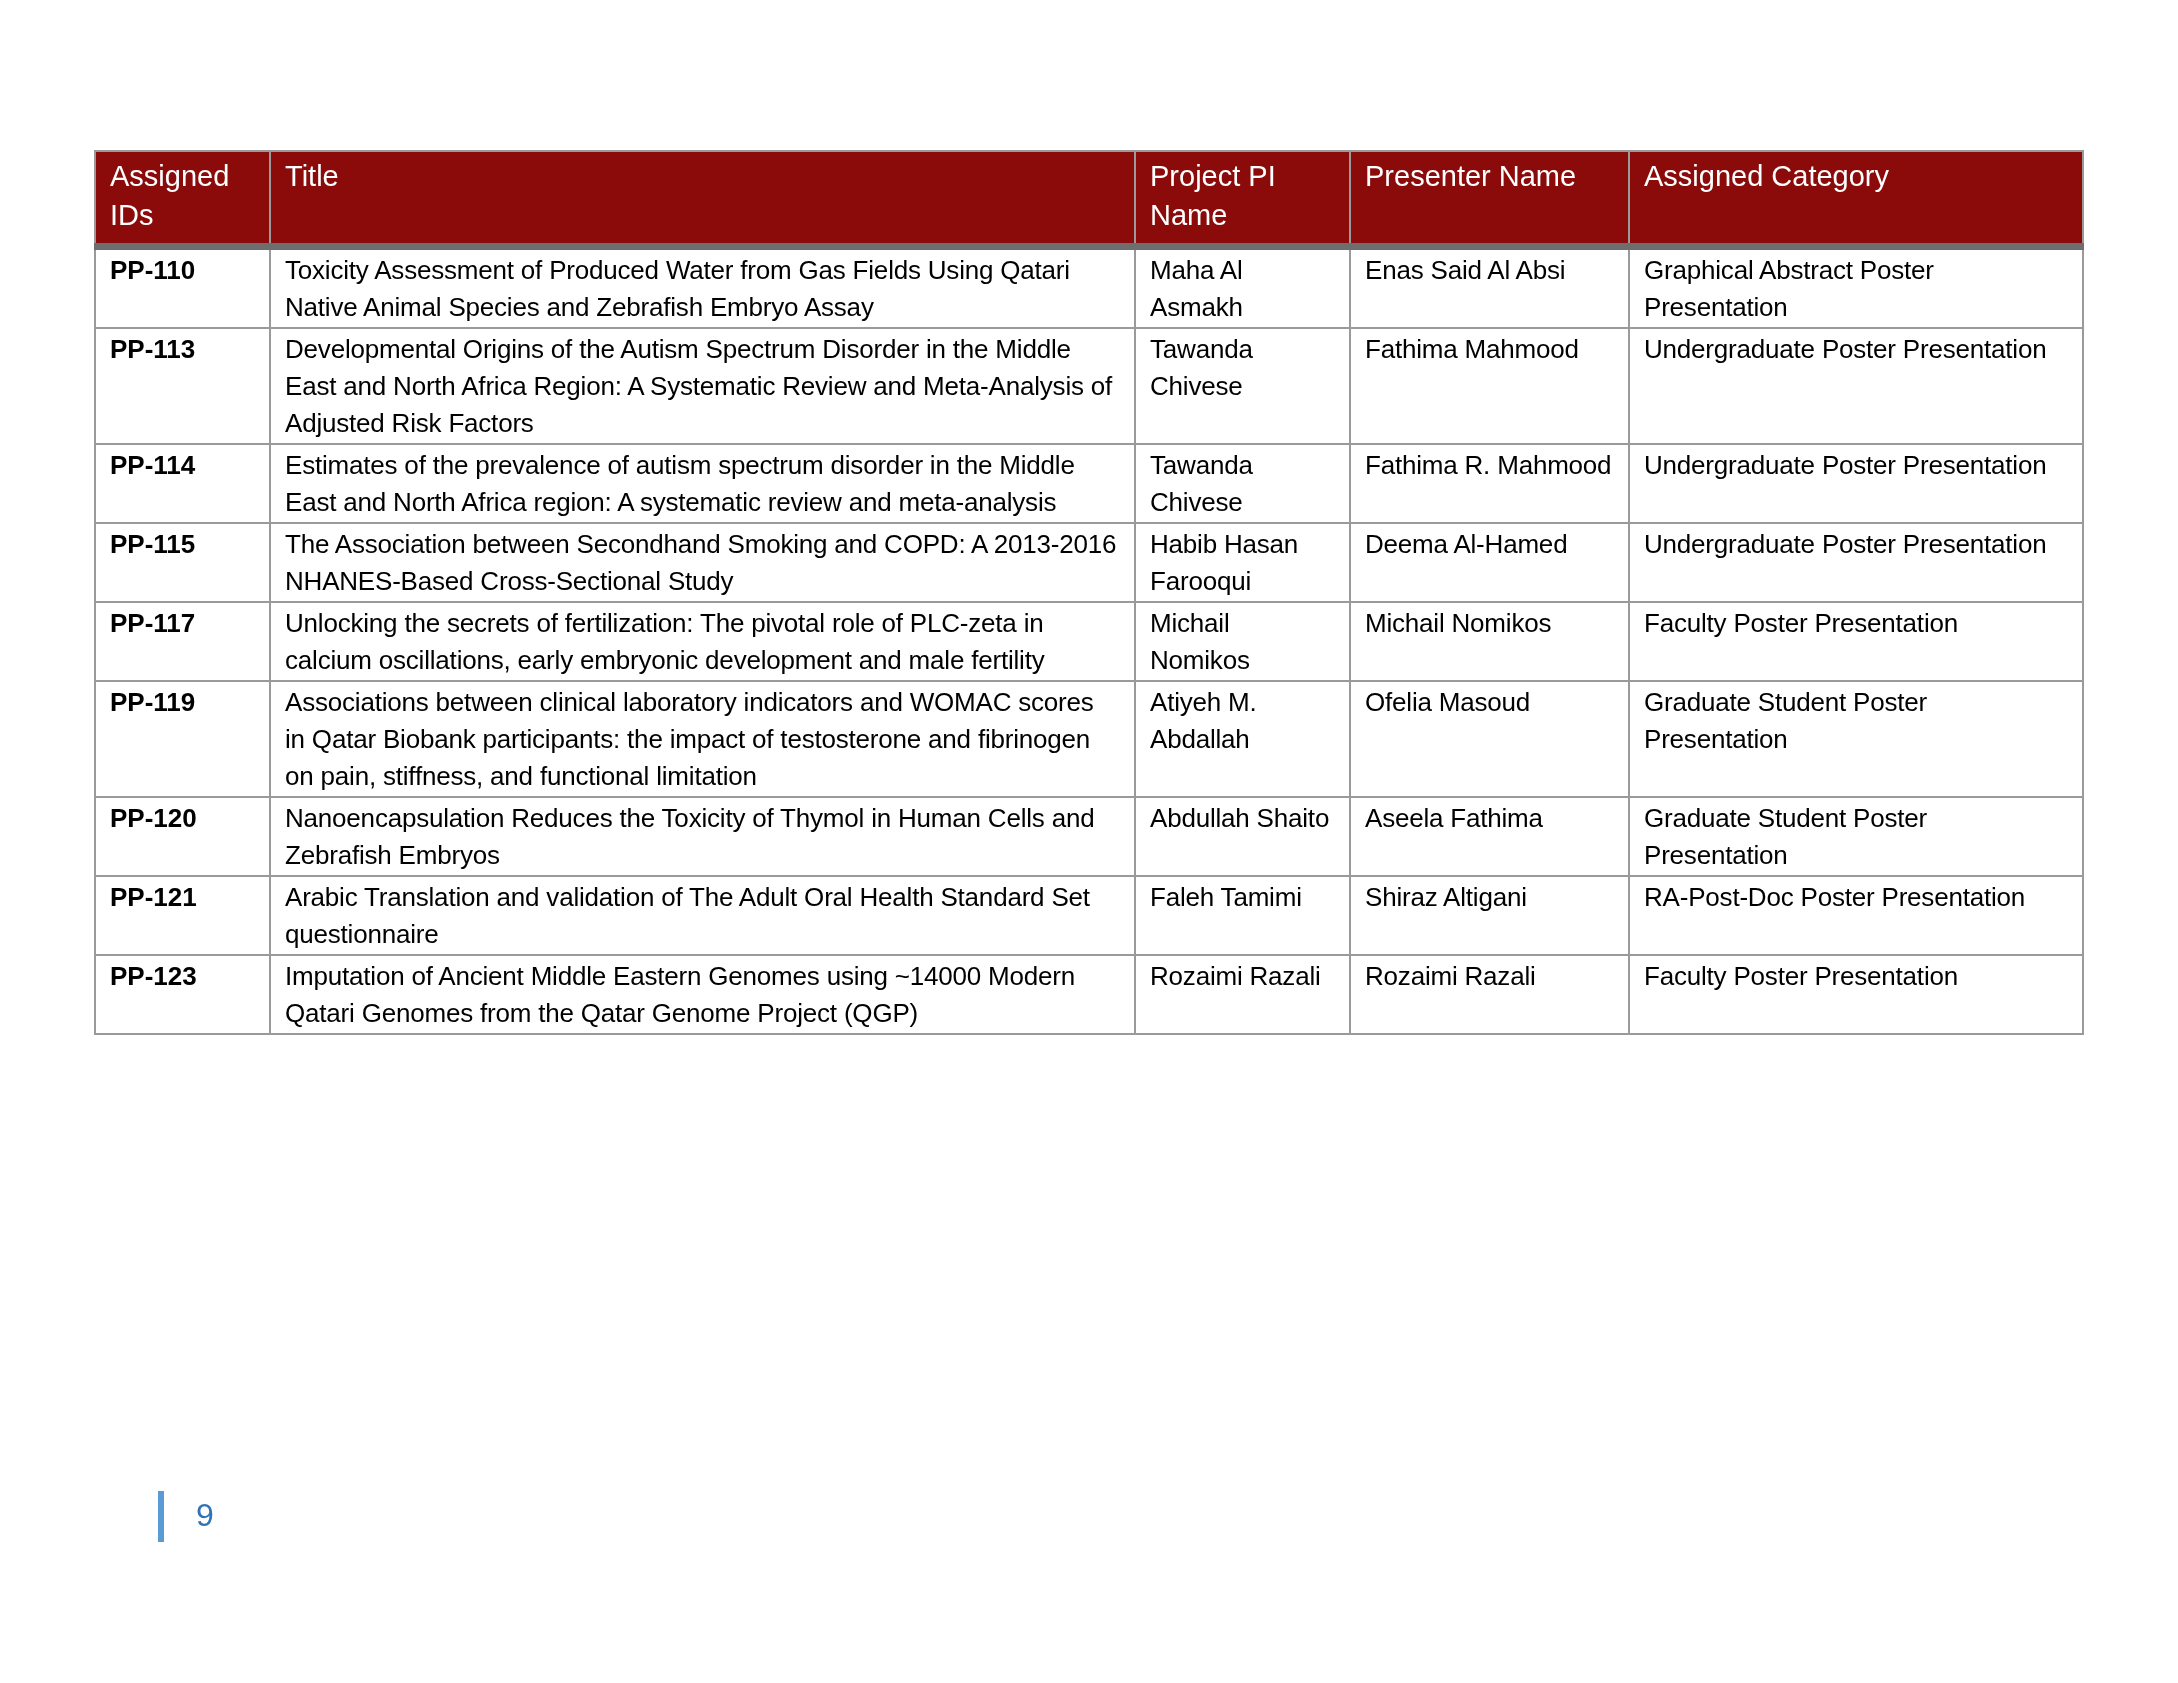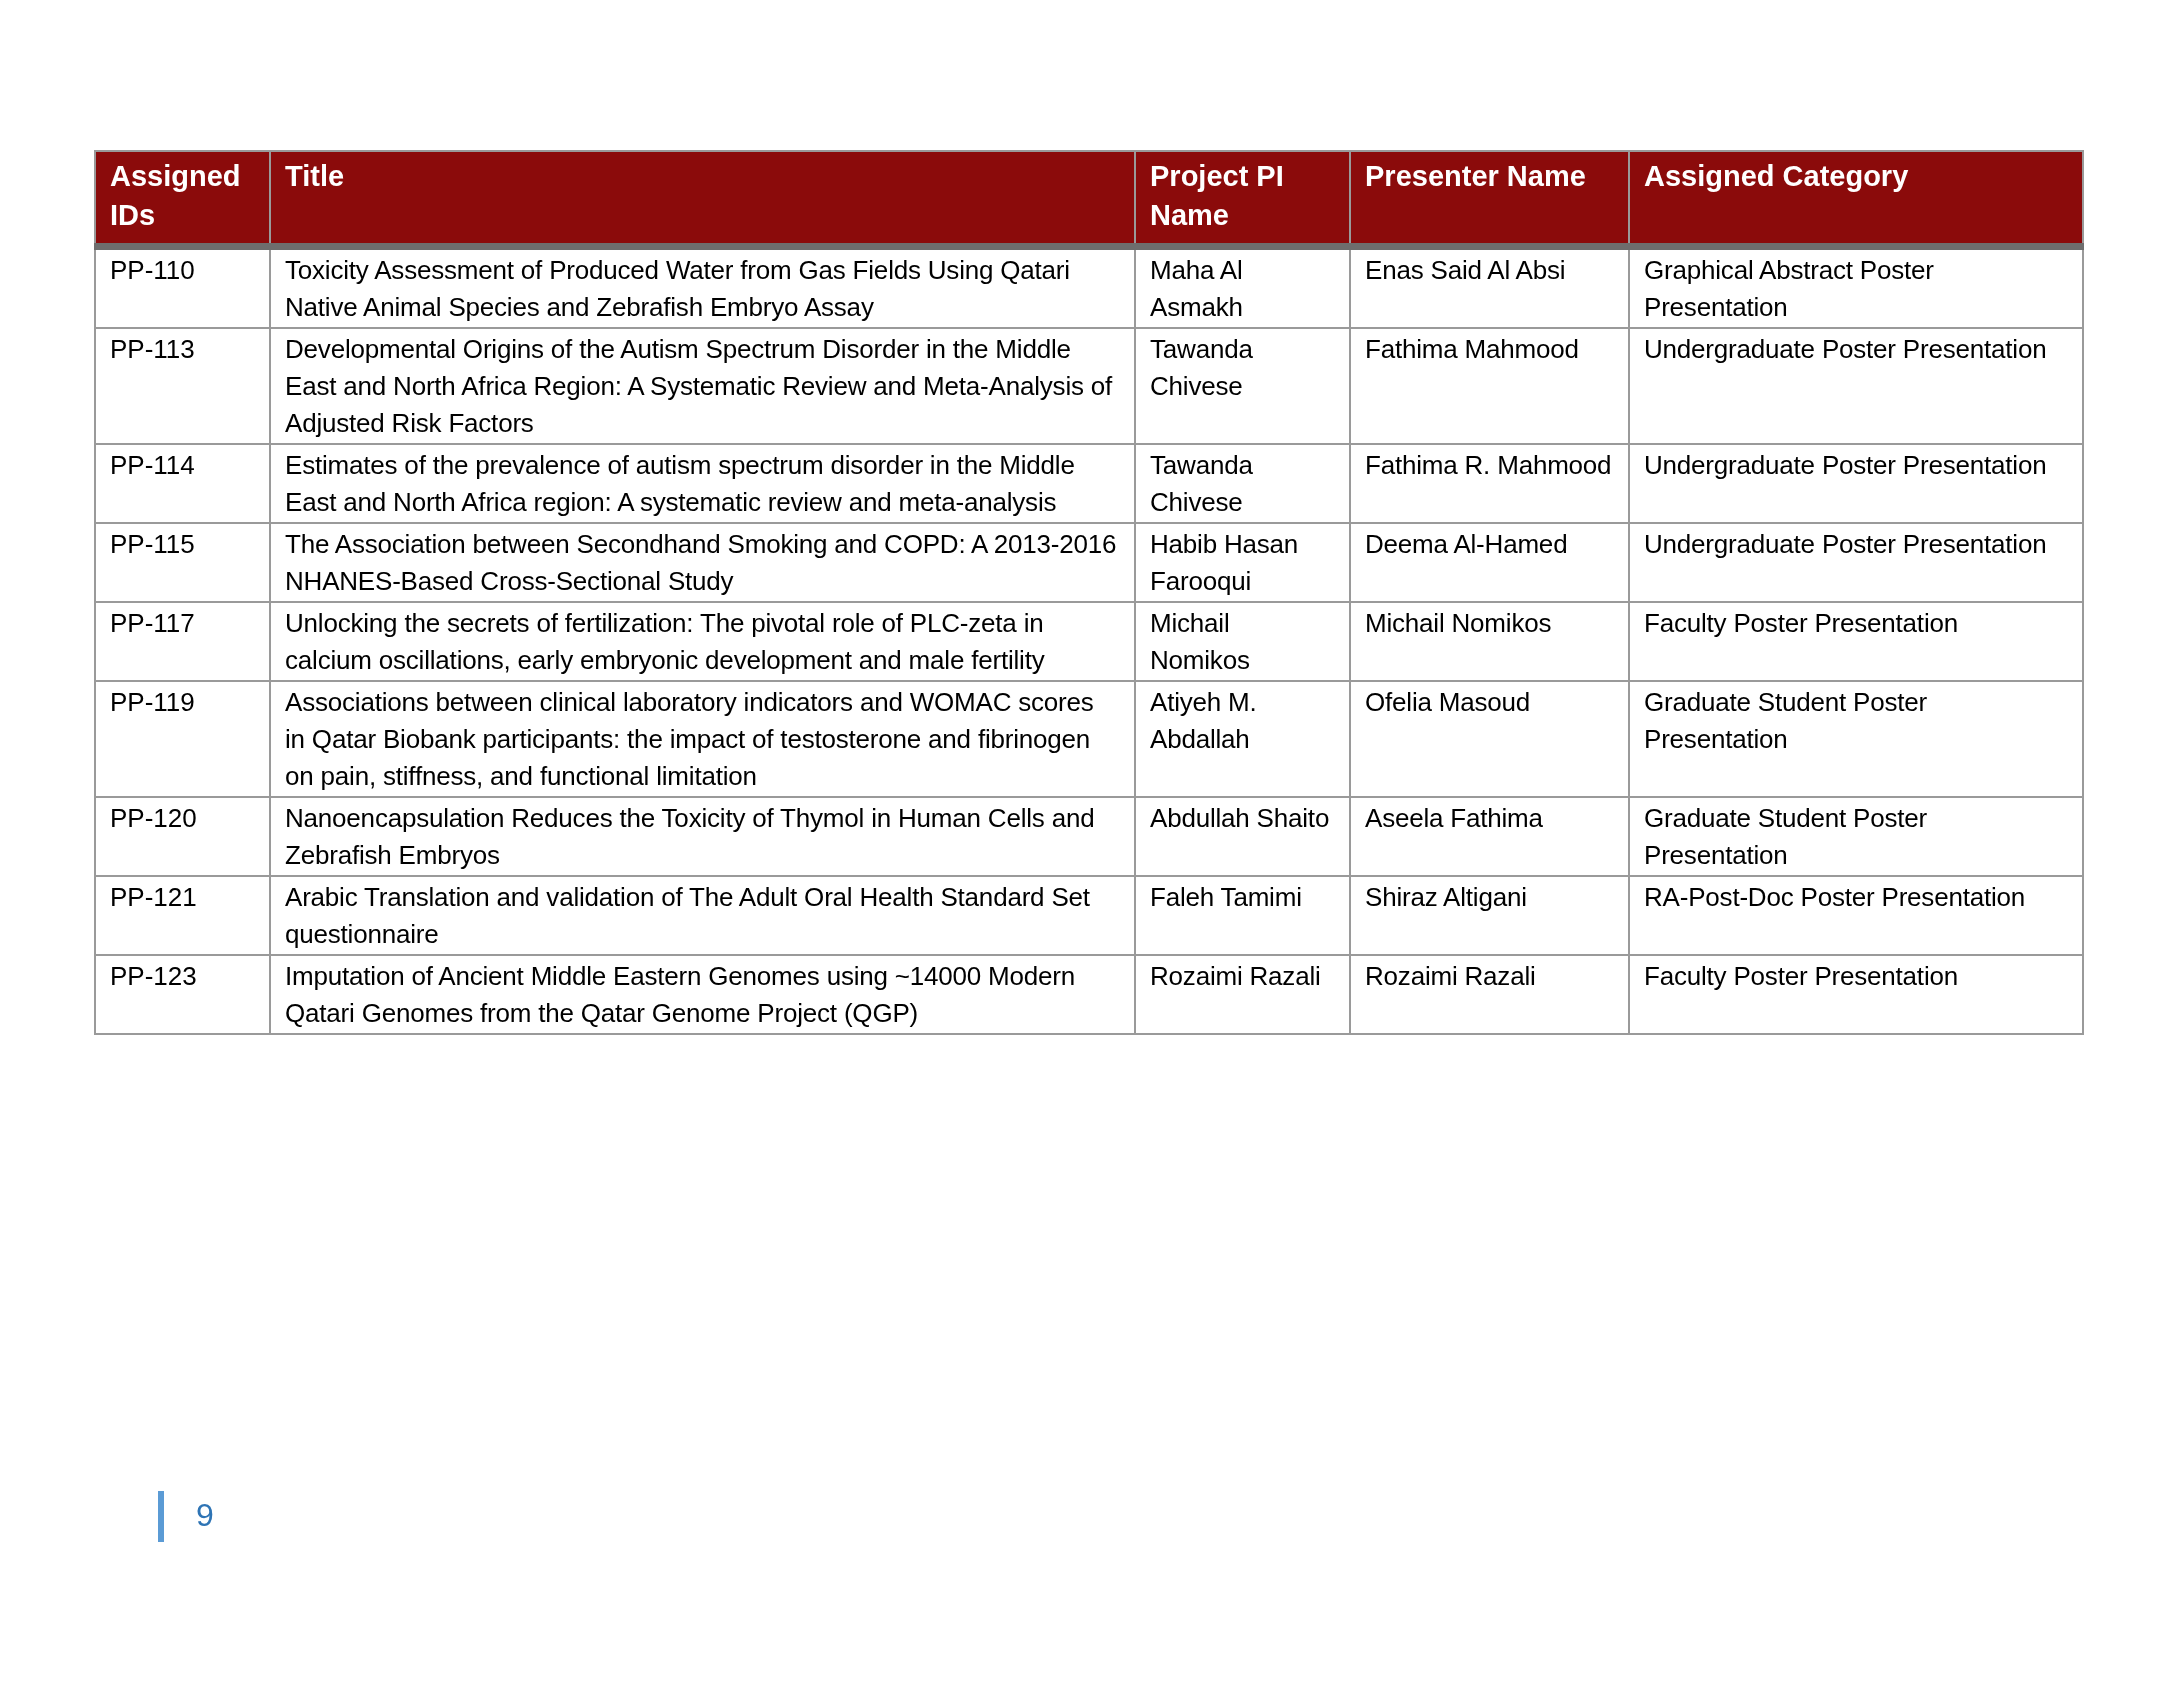--- a/index.html
+++ b/index.html
@@ -24,42 +24,42 @@
     position: absolute;
     left: 94px;
     top: 150px;
     width: 1989px;
     border-collapse: collapse;
     table-layout: fixed;
   }
   table.presentations th {
     background: var(--header-bg, #8B0B0B);
     color: var(--header-text, #fff);
-    font-weight: bold;
+    font-weight: normal;
     font-size: 29px;
     line-height: 39px;
     text-align: left;
     vertical-align: top;
     padding: 5px 14px 8px 14px;
     border: 2px solid var(--table-border, #9A9A9A);
     border-bottom: 7px solid var(--header-underline, #6E6E6E);
   }
   table.presentations td {
     color: #000000;
     font-size: 26px;
     line-height: 37px;
     letter-spacing: -0.2px;
     vertical-align: top;
     text-align: left;
     padding: 2px 14px 1px 14px;
     border: 2px solid var(--table-border, #9A9A9A);
     background: #ffffff;
   }
   table.presentations td.id-cell {
-    font-weight: normal;
+    font-weight: bold;
     letter-spacing: 0;
   }
   .footer {
     position: absolute;
     left: 158px;
     top: 1491px;
     display: flex;
     align-items: flex-start;
   }
   .accent-bar {

